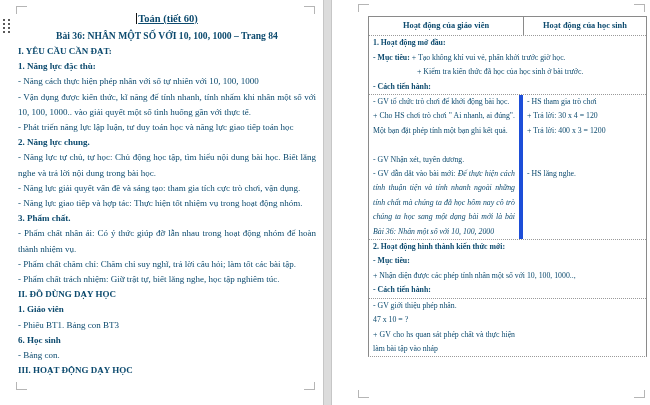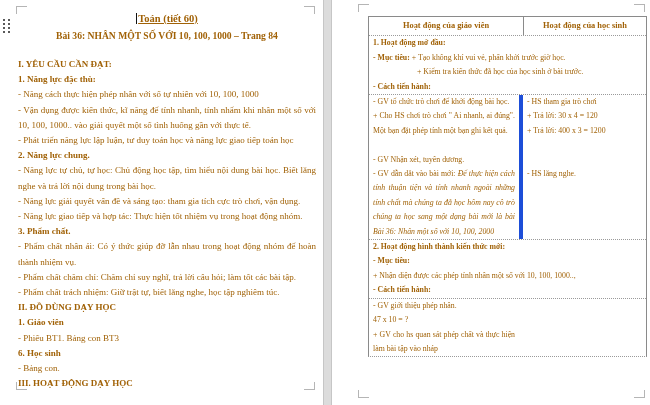--- a/index.html
+++ b/index.html
@@ -1,17 +1,17 @@
 <!DOCTYPE html>
 <html><head>
 <meta charset="utf-8">
 <style>
   html,body{margin:0;padding:0;background:#e2e2e2;}
   .stage{position:relative;width:650px;height:405px;overflow:hidden;background:#dcdcdc;
-         font-family:"Liberation Serif","DejaVu Serif",serif;color:#a16207;}
+         font-family:"Liberation Serif","DejaVu Serif",serif;color:#0c4a6e;}
   .page{position:absolute;top:0;height:405px;background:#ffffff;}
   .page-left{left:0;width:323px;border-right:1px solid #c6c6c6;}
   .page-right{left:331px;width:319px;border-left:1px solid #c6c6c6;padding-left:36px;}
 
   
   .crop{position:absolute;width:10px;height:7px;}
   .crop.tl{border-top:1px solid #b5b5b5;border-left:1px solid #b5b5b5;}
   .crop.tr{border-top:1px solid #b5b5b5;border-right:1px solid #b5b5b5;}
   .crop.bl{border-bottom:1px solid #b5b5b5;border-left:1px solid #b5b5b5;}
   .crop.br{border-bottom:1px solid #b5b5b5;border-right:1px solid #b5b5b5;}
@@ -19,21 +19,21 @@
   
   .drag{position:absolute;left:3px;top:19px;width:7px;display:grid;
         grid-template-columns:2px 2px;grid-auto-rows:2px;gap:2px 3px;}
   .drag i{background:#5a5a5a;display:block;}
 
   
   .doc{position:absolute;left:18px;top:11px;width:298px;}
   .doc p{margin:0;font-size:9px;line-height:15.2px;text-align:justify;}
   .doc .t1{text-align:center;font-weight:bold;font-size:10.5px;line-height:16px;margin-bottom:1px;}
   .doc .t1 span{text-decoration:underline;}
-  .doc .t2{text-align:center;font-weight:bold;font-size:9.6px;line-height:16px;margin-bottom:13px;}
+  .doc .t2{text-align:center;font-weight:bold;font-size:9.6px;line-height:16px;}
   .doc .h{font-weight:bold;}
   .cursor{display:inline-block;width:1px;height:11px;background:#111;vertical-align:-2px;margin-right:1px;}
 
   
   .tbl{position:absolute;left:36px;top:16px;width:277px;background:#fff;
        border:1px solid #8a8a8a;border-bottom:1px dotted #9a9a9a;font-size:7.8px;line-height:14.4px;}
   .thead{display:flex;font-weight:bold;font-size:8.4px;border-bottom:1px dotted #9a9a9a;}
   .thead .c1{width:150px;text-align:center;padding:2px 2px;}
   .thead .c2{flex:1;text-align:center;padding:2px 2px;border-left:1px solid #8a8a8a;}
   .merged{border-bottom:1px dotted #9a9a9a;padding:0 4px;}

